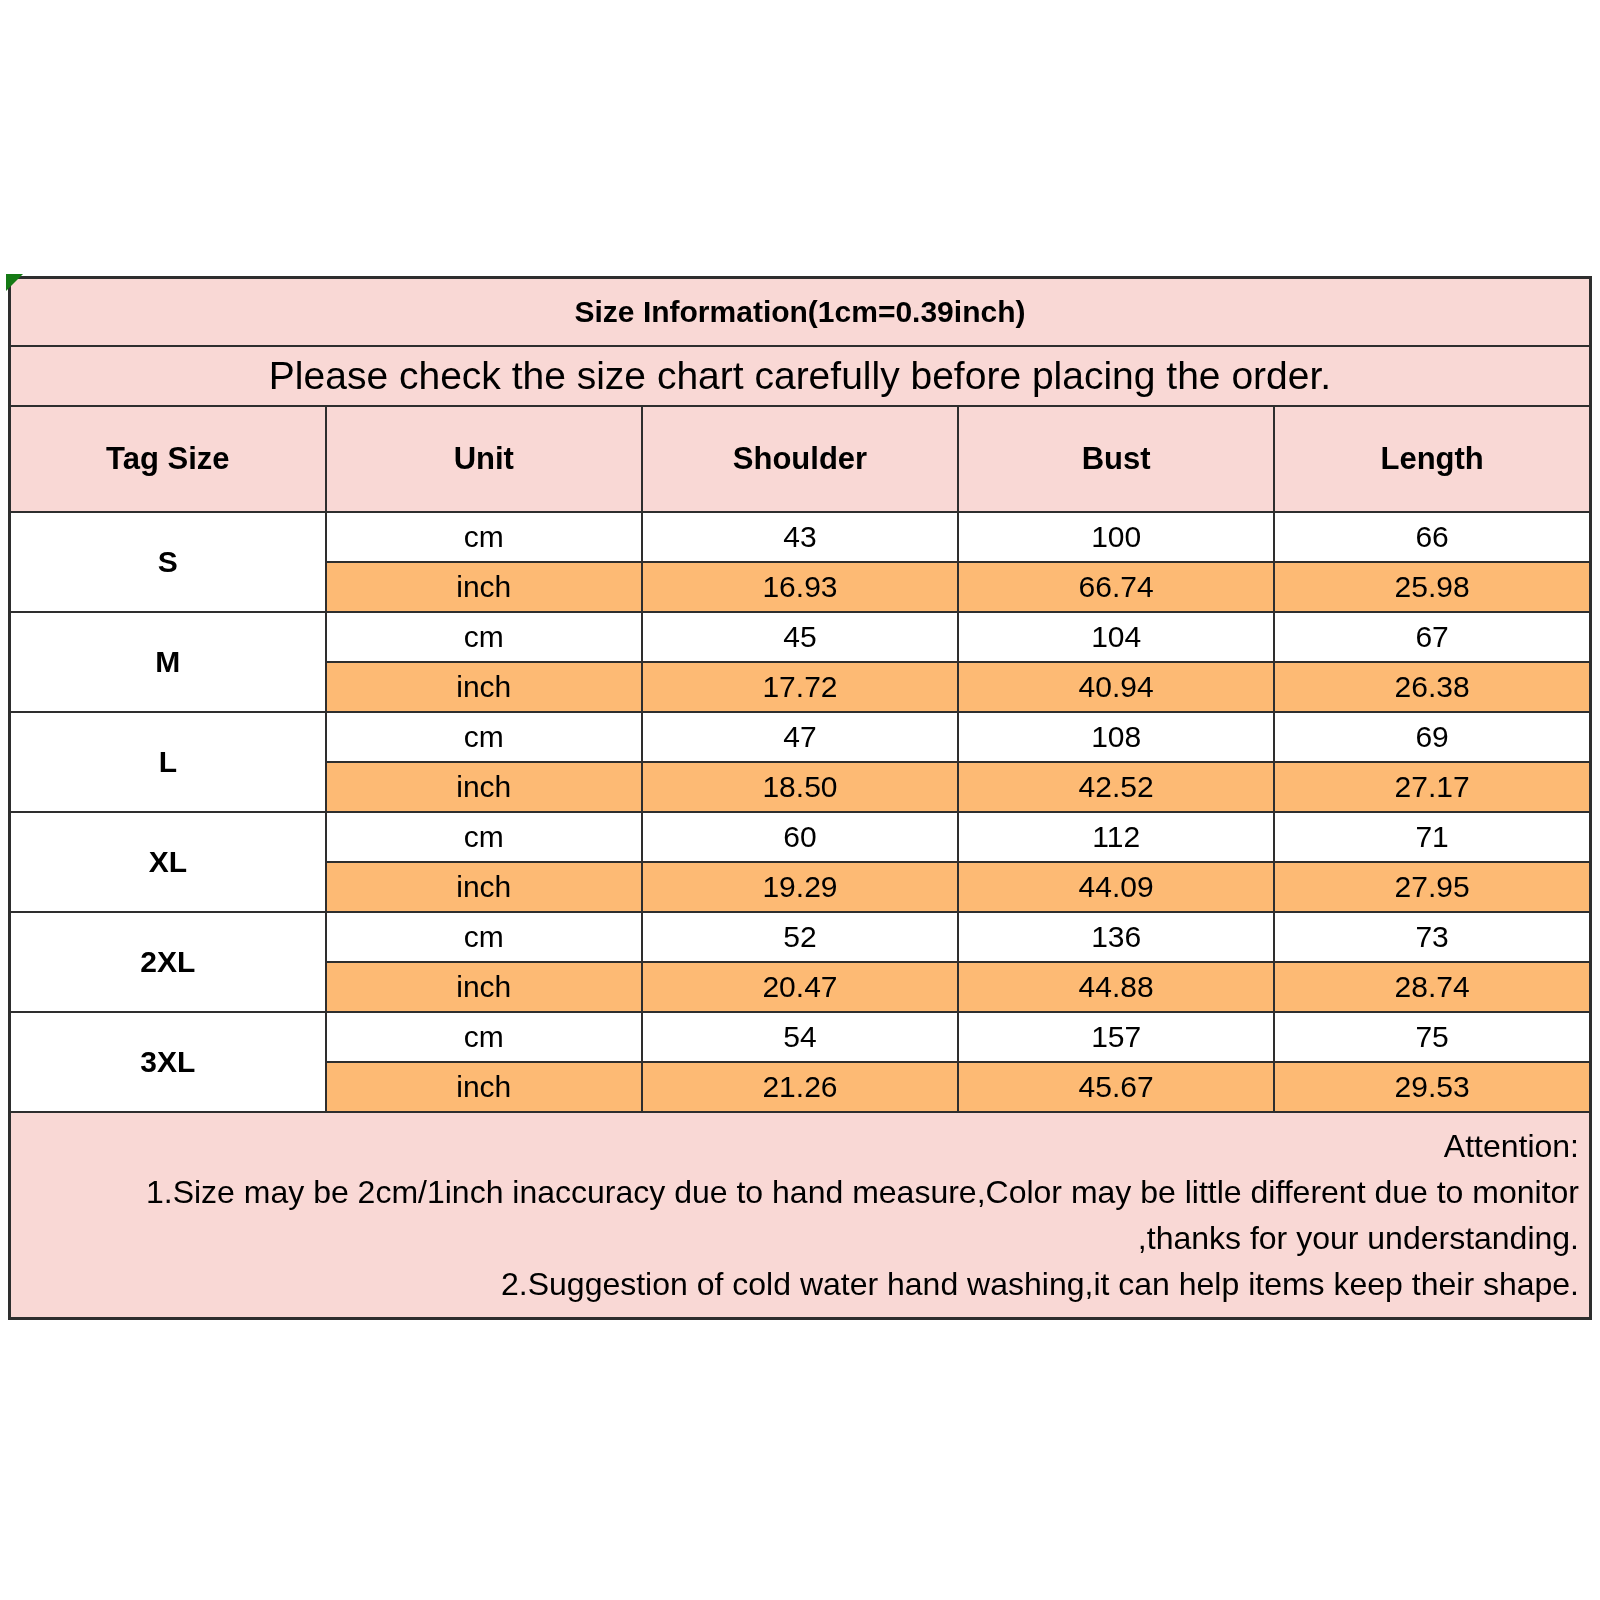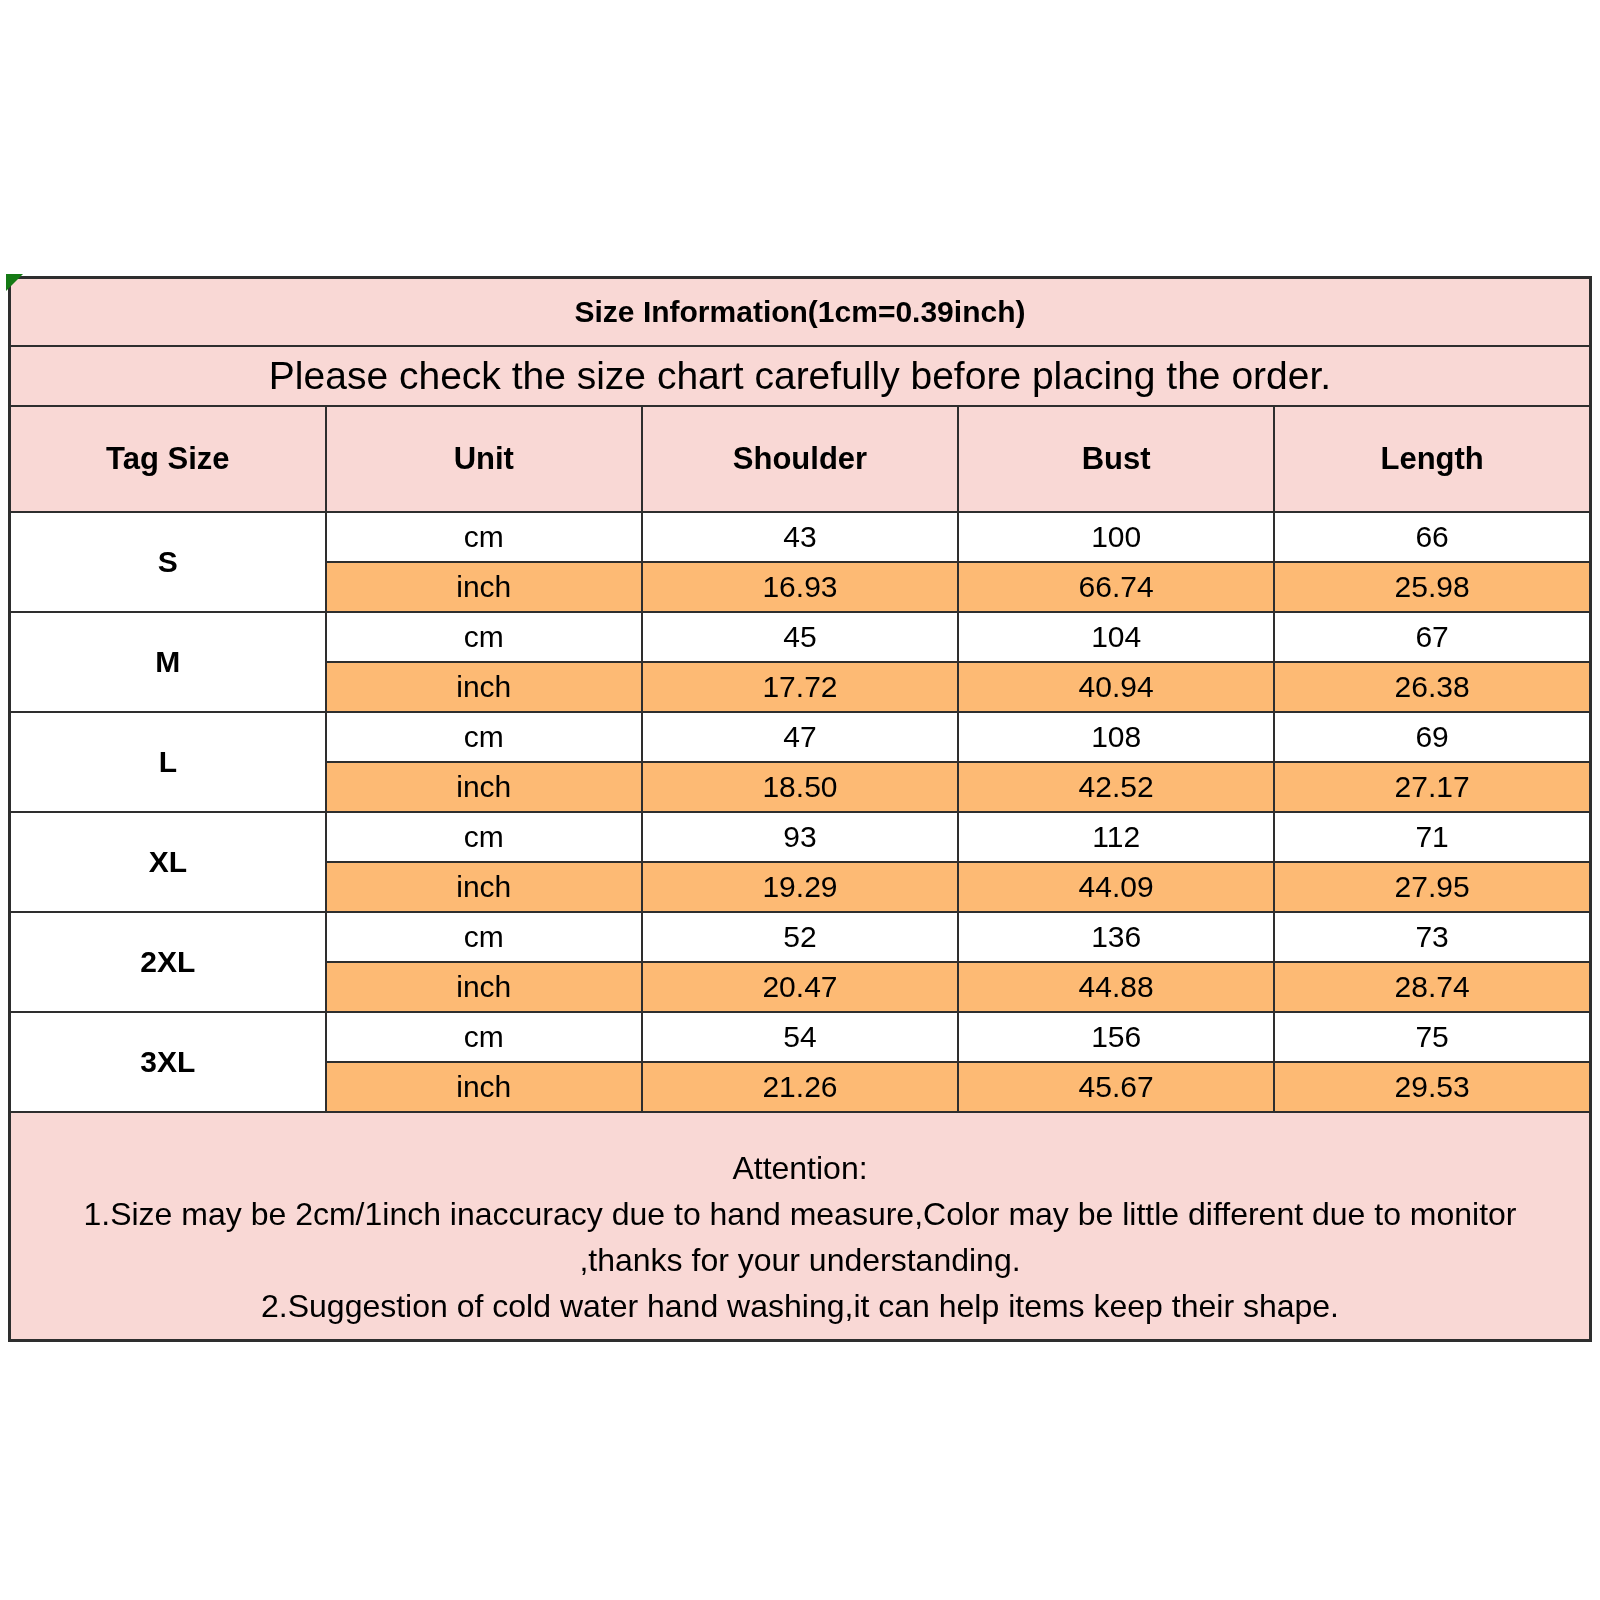--- a/index.html
+++ b/index.html
@@ -72,23 +72,23 @@
   tr.cm-row td { background: #ffffff; }
   tr.inch-row td { background: #fdba74; }
   tr.cm-row td, tr.inch-row td {
     height: 48px;
     font-size: 30px;
   }
   td.unit-cell { font-size: 32px; }
 
   tr.attention-row td.attention-cell {
     background: #f9d8d5;
-    text-align: center;
+    text-align: right;
     vertical-align: top;
-    padding: 32px 10px 10px 10px;
+    padding: 10px 10px 10px 10px;
     font-size: 32px;
     line-height: 46px;
     font-weight: 400;
   }
 </style>
 </head>
 <body>
 
 <div class="sheet">
   <div class="corner-marker"></div>
@@ -153,21 +153,21 @@
       <tr class="inch-row">
         <td class="unit-cell">inch</td>
         <td>18.50</td>
         <td>42.52</td>
         <td>27.17</td>
       </tr>
 
       <tr class="cm-row">
         <td class="tag-cell" rowspan="2">XL</td>
         <td class="unit-cell">cm</td>
-        <td>93</td>
+        <td>60</td>
         <td>112</td>
         <td>71</td>
       </tr>
       <tr class="inch-row">
         <td class="unit-cell">inch</td>
         <td>19.29</td>
         <td>44.09</td>
         <td>27.95</td>
       </tr>
 
@@ -182,21 +182,21 @@
         <td class="unit-cell">inch</td>
         <td>20.47</td>
         <td>44.88</td>
         <td>28.74</td>
       </tr>
 
       <tr class="cm-row">
         <td class="tag-cell" rowspan="2">3XL</td>
         <td class="unit-cell">cm</td>
         <td>54</td>
-        <td>156</td>
+        <td>157</td>
         <td>75</td>
       </tr>
       <tr class="inch-row">
         <td class="unit-cell">inch</td>
         <td>21.26</td>
         <td>45.67</td>
         <td>29.53</td>
       </tr>
 
       <tr class="attention-row">

